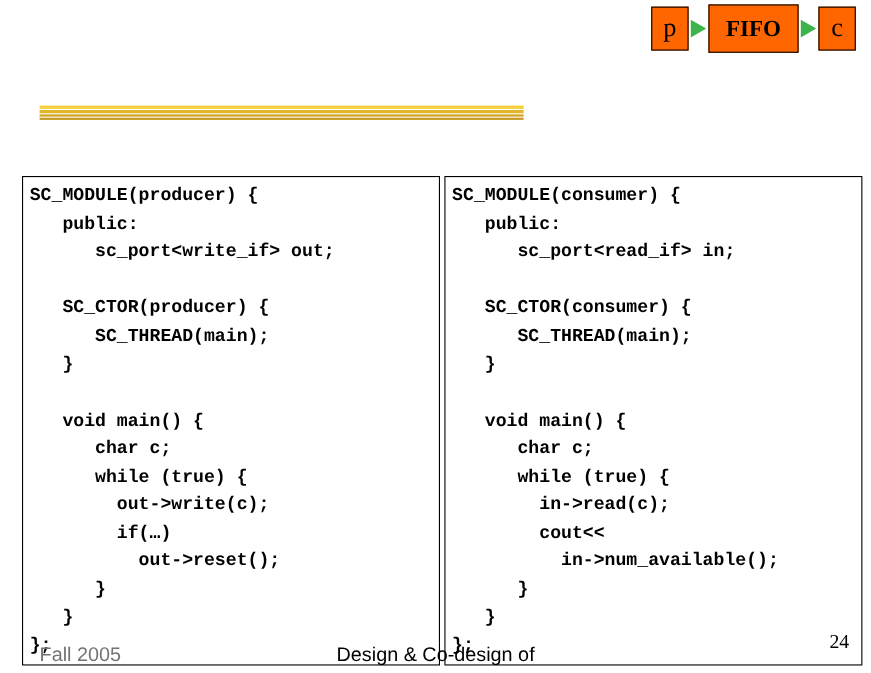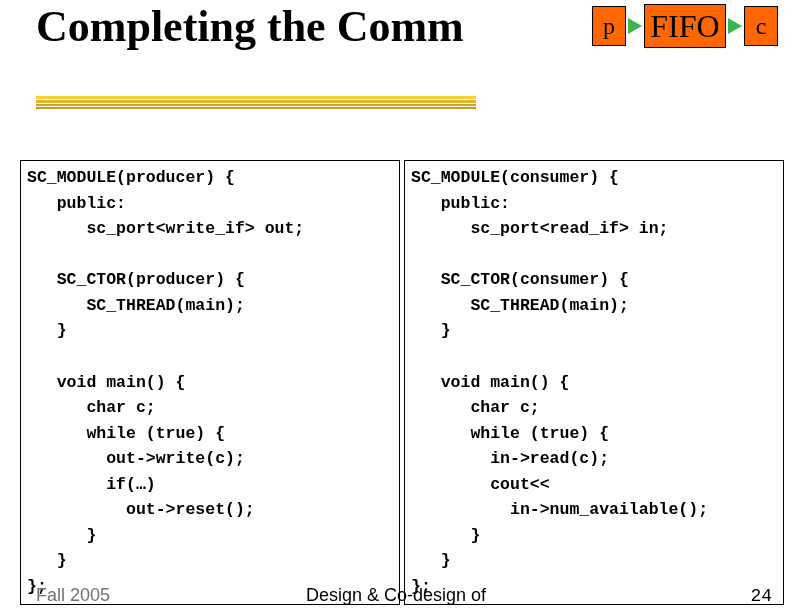--- a/index.html
+++ b/index.html
@@ -46,21 +46,21 @@
   .box {
     background: #ff6600;
     border: 1px solid #000;
     display: flex;
     align-items: center;
     justify-content: center;
     font-family: "Times New Roman", serif;
     font-size: 24px;
   }
   .box.small { width: 34px; height: 40px; }
-  .box.big { width: 82px; height: 44px; font-size: 32px; }
+  .box.big { width: 82px; height: 44px; font-size: 21px; font-weight: bold; }
   .arrow {
     width: 0; height: 0;
     border-top: 8px solid transparent;
     border-bottom: 8px solid transparent;
     border-left: 14px solid #3cb44b;
     margin: 0 2px;
   }
 
   .code-columns {
     position: absolute;
@@ -94,32 +94,31 @@
     bottom: 6px;
     left: 0;
     right: 0;
     text-align: center;
     font-family: Liberation Sans, sans-serif;
     font-size: 18px;
     line-height: 1.15;
   }
   .footer-right {
     position: absolute;
-    bottom: 6px;
+    bottom: 18px;
     right: 20px;
-    font-family: Liberation Mono, monospace;
+    font-family: Liberation Serif, serif;
     font-size: 18px;
     margin-top: 41px;
   }
 </style>
 </head>
 <body>
 
 <div class="title-wrap">
-  <div class="title">Completing the Comm</div>
 </div>
 
 <div class="underline">
   <div class="y1"></div>
     <div class="y2"></div>
     <div class="y3"></div>
     <div class="y4"></div>
 </div>
 
 <div class="diagram">

